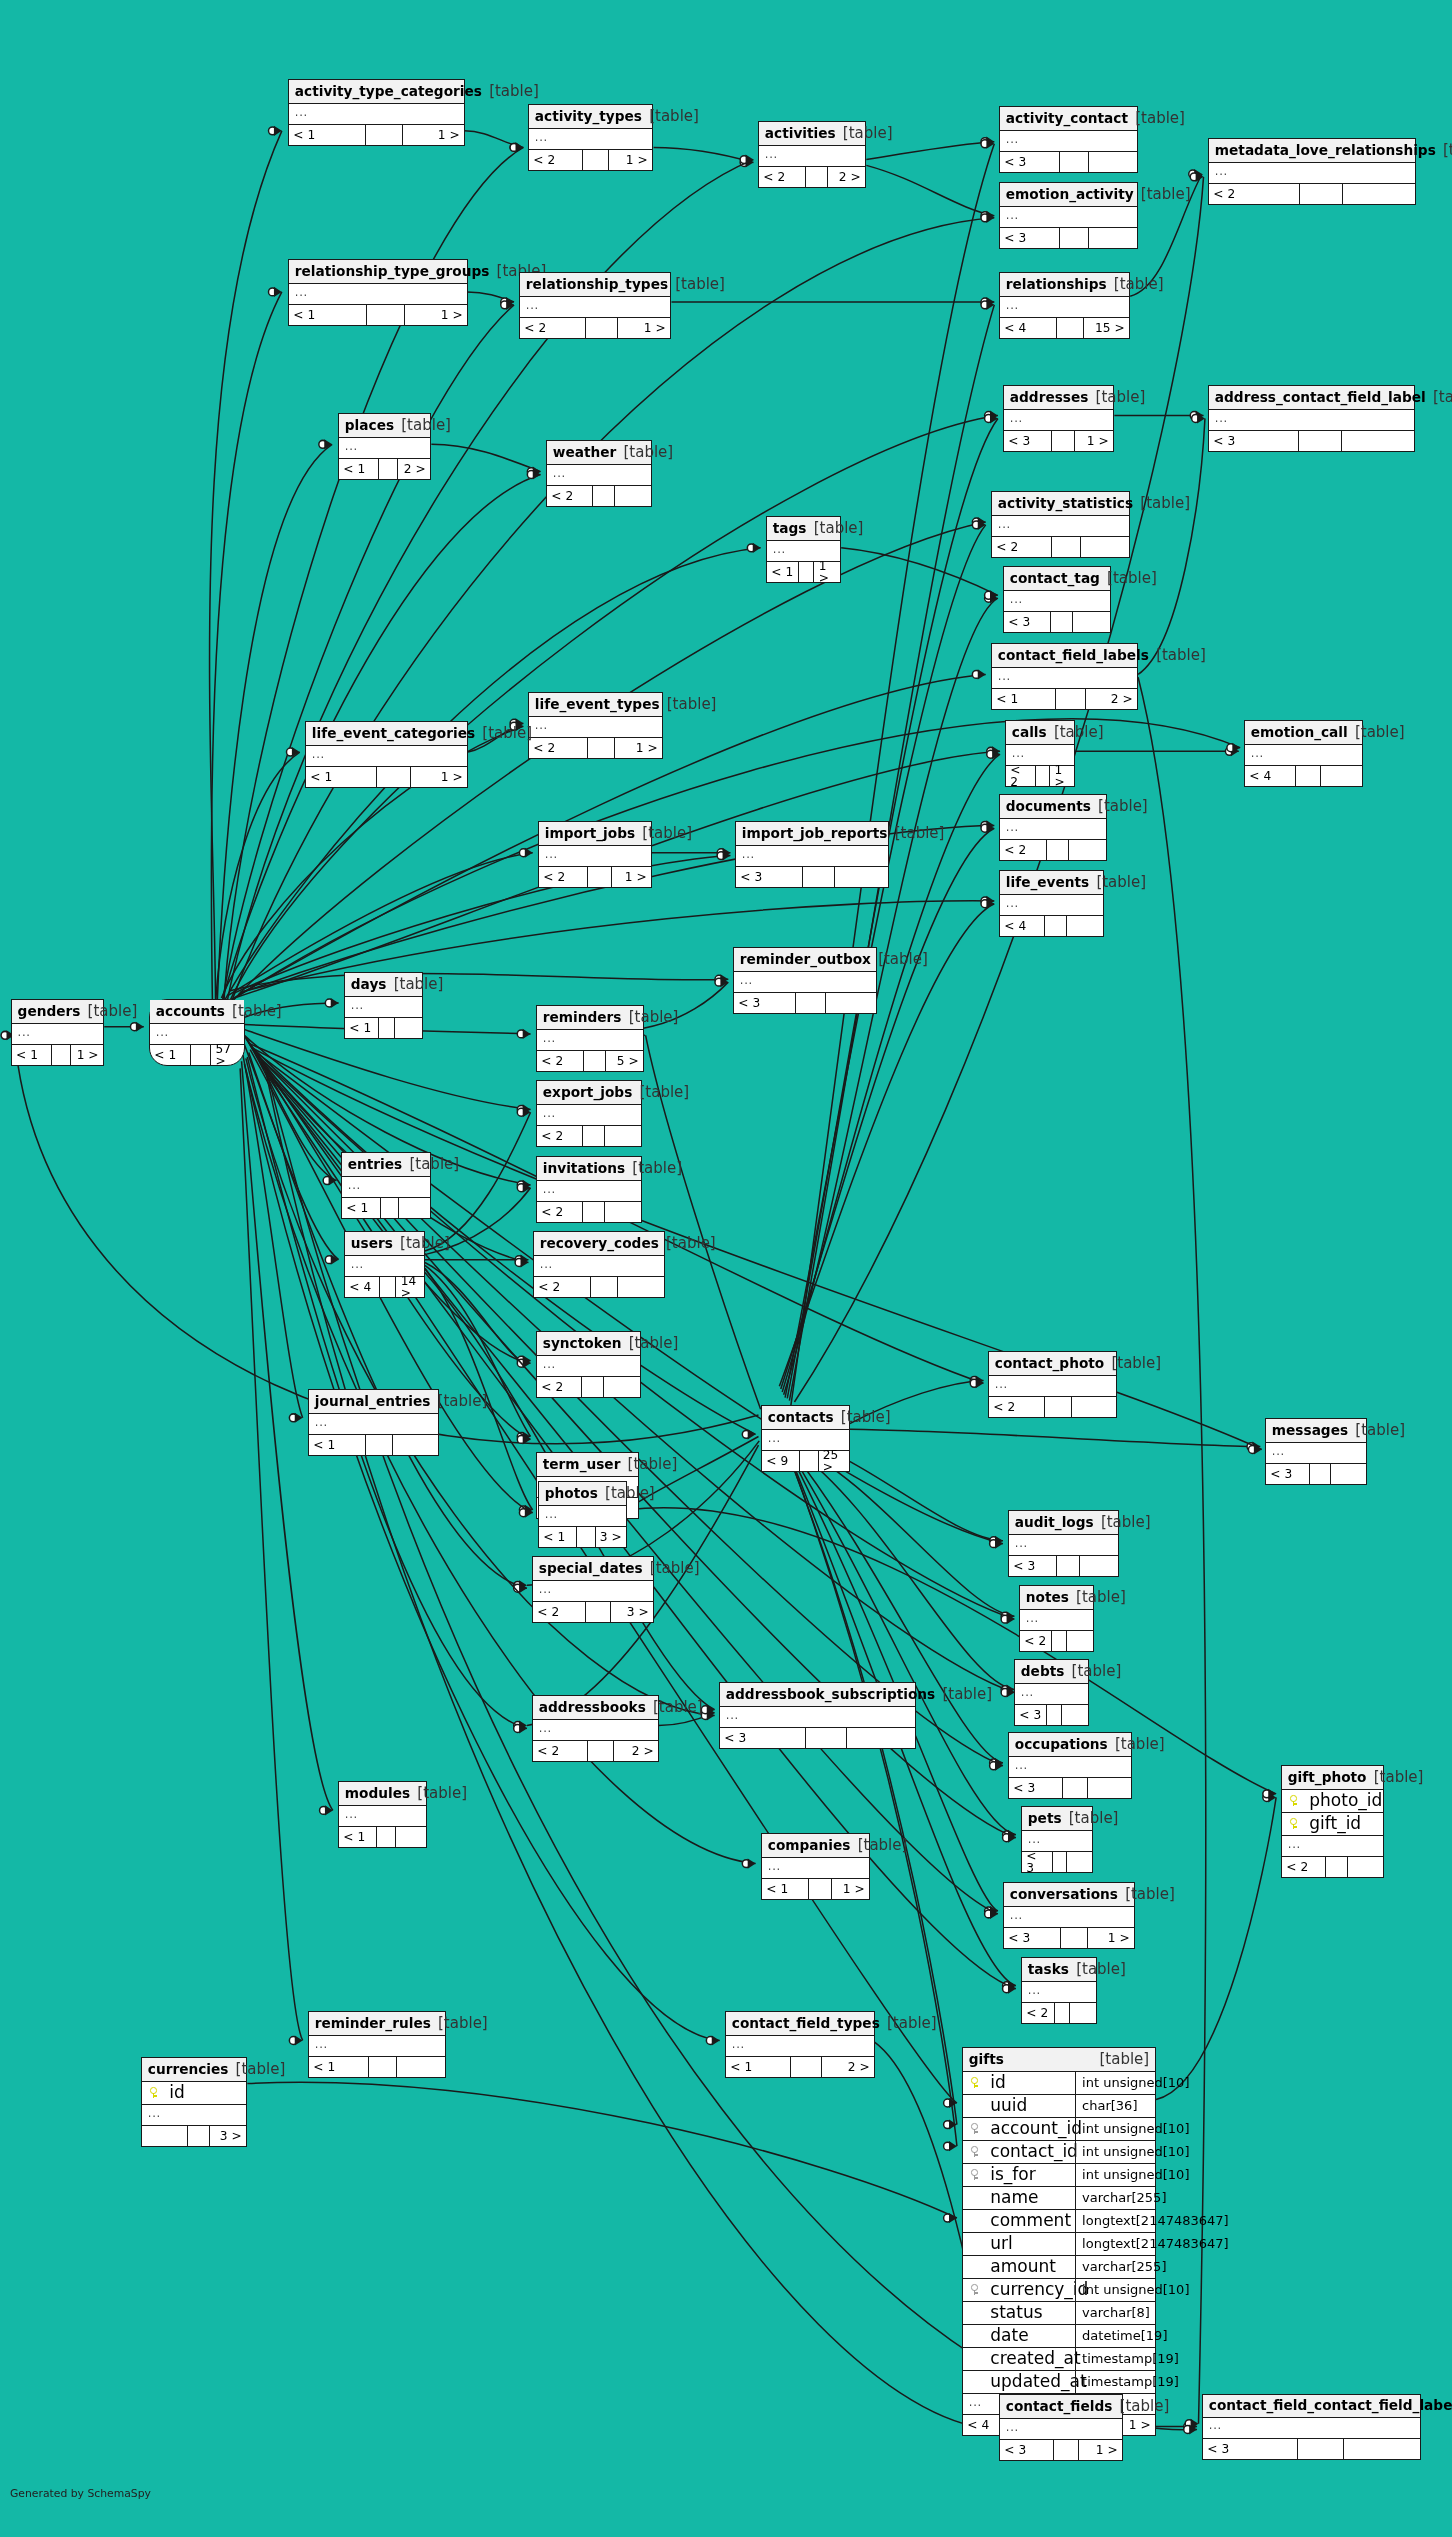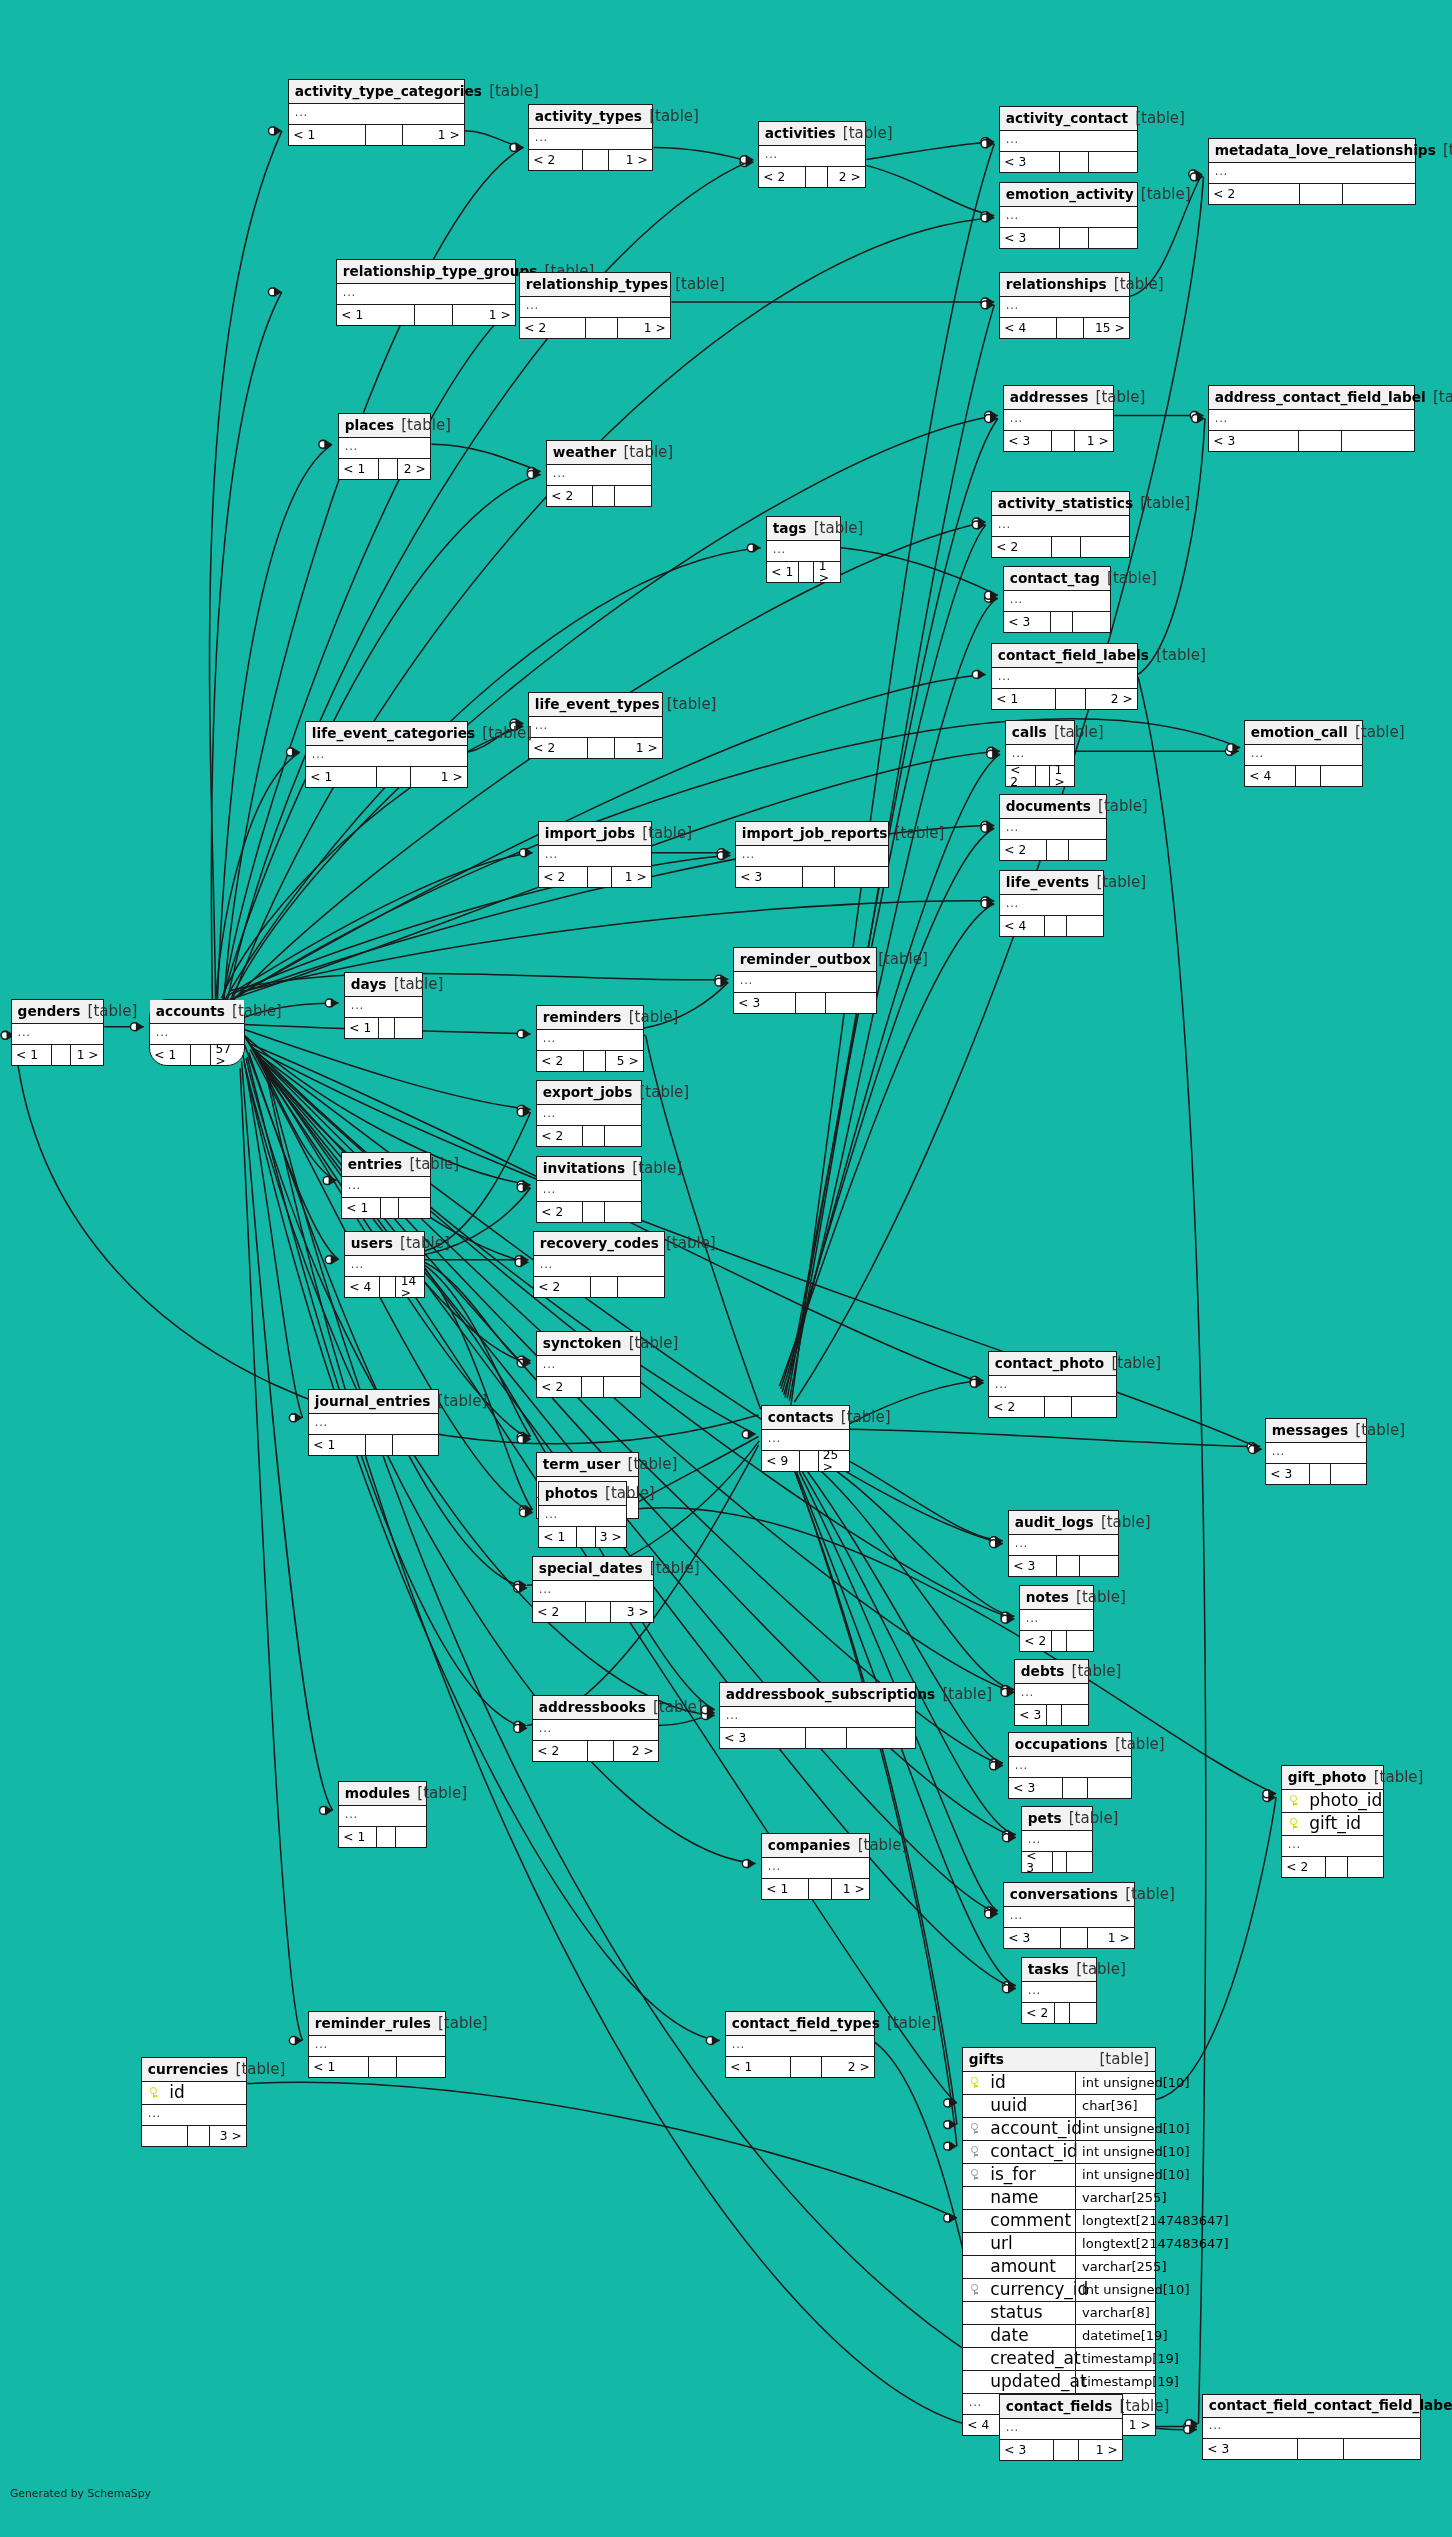--- a/index.html
+++ b/index.html
@@ -652,21 +652,21 @@
           <span class="nm">emotion_activity</span>
           <span class="tg">[table]</span>
         </div>
         <div class="ell">...</div>
         <div class="foot">
           <div class="f1">&lt; 3</div>
           <div class="f2"></div>
           <div class="f3"></div>
         </div>
       </div>
-      <div class="tbl" style="left: 288px; top: 259px; width: 180px; margin-left: 48px;">
+      <div class="tbl" style="left: 288px; top: 259px; width: 180px;">
         <div class="hdr">
           <span class="nm">relationship_type_groups</span>
           <span class="tg">[table]</span>
         </div>
         <div class="ell">...</div>
         <div class="foot">
           <div class="f1">&lt; 1</div>
           <div class="f2"></div>
           <div class="f3">1 &gt;</div>
         </div>

